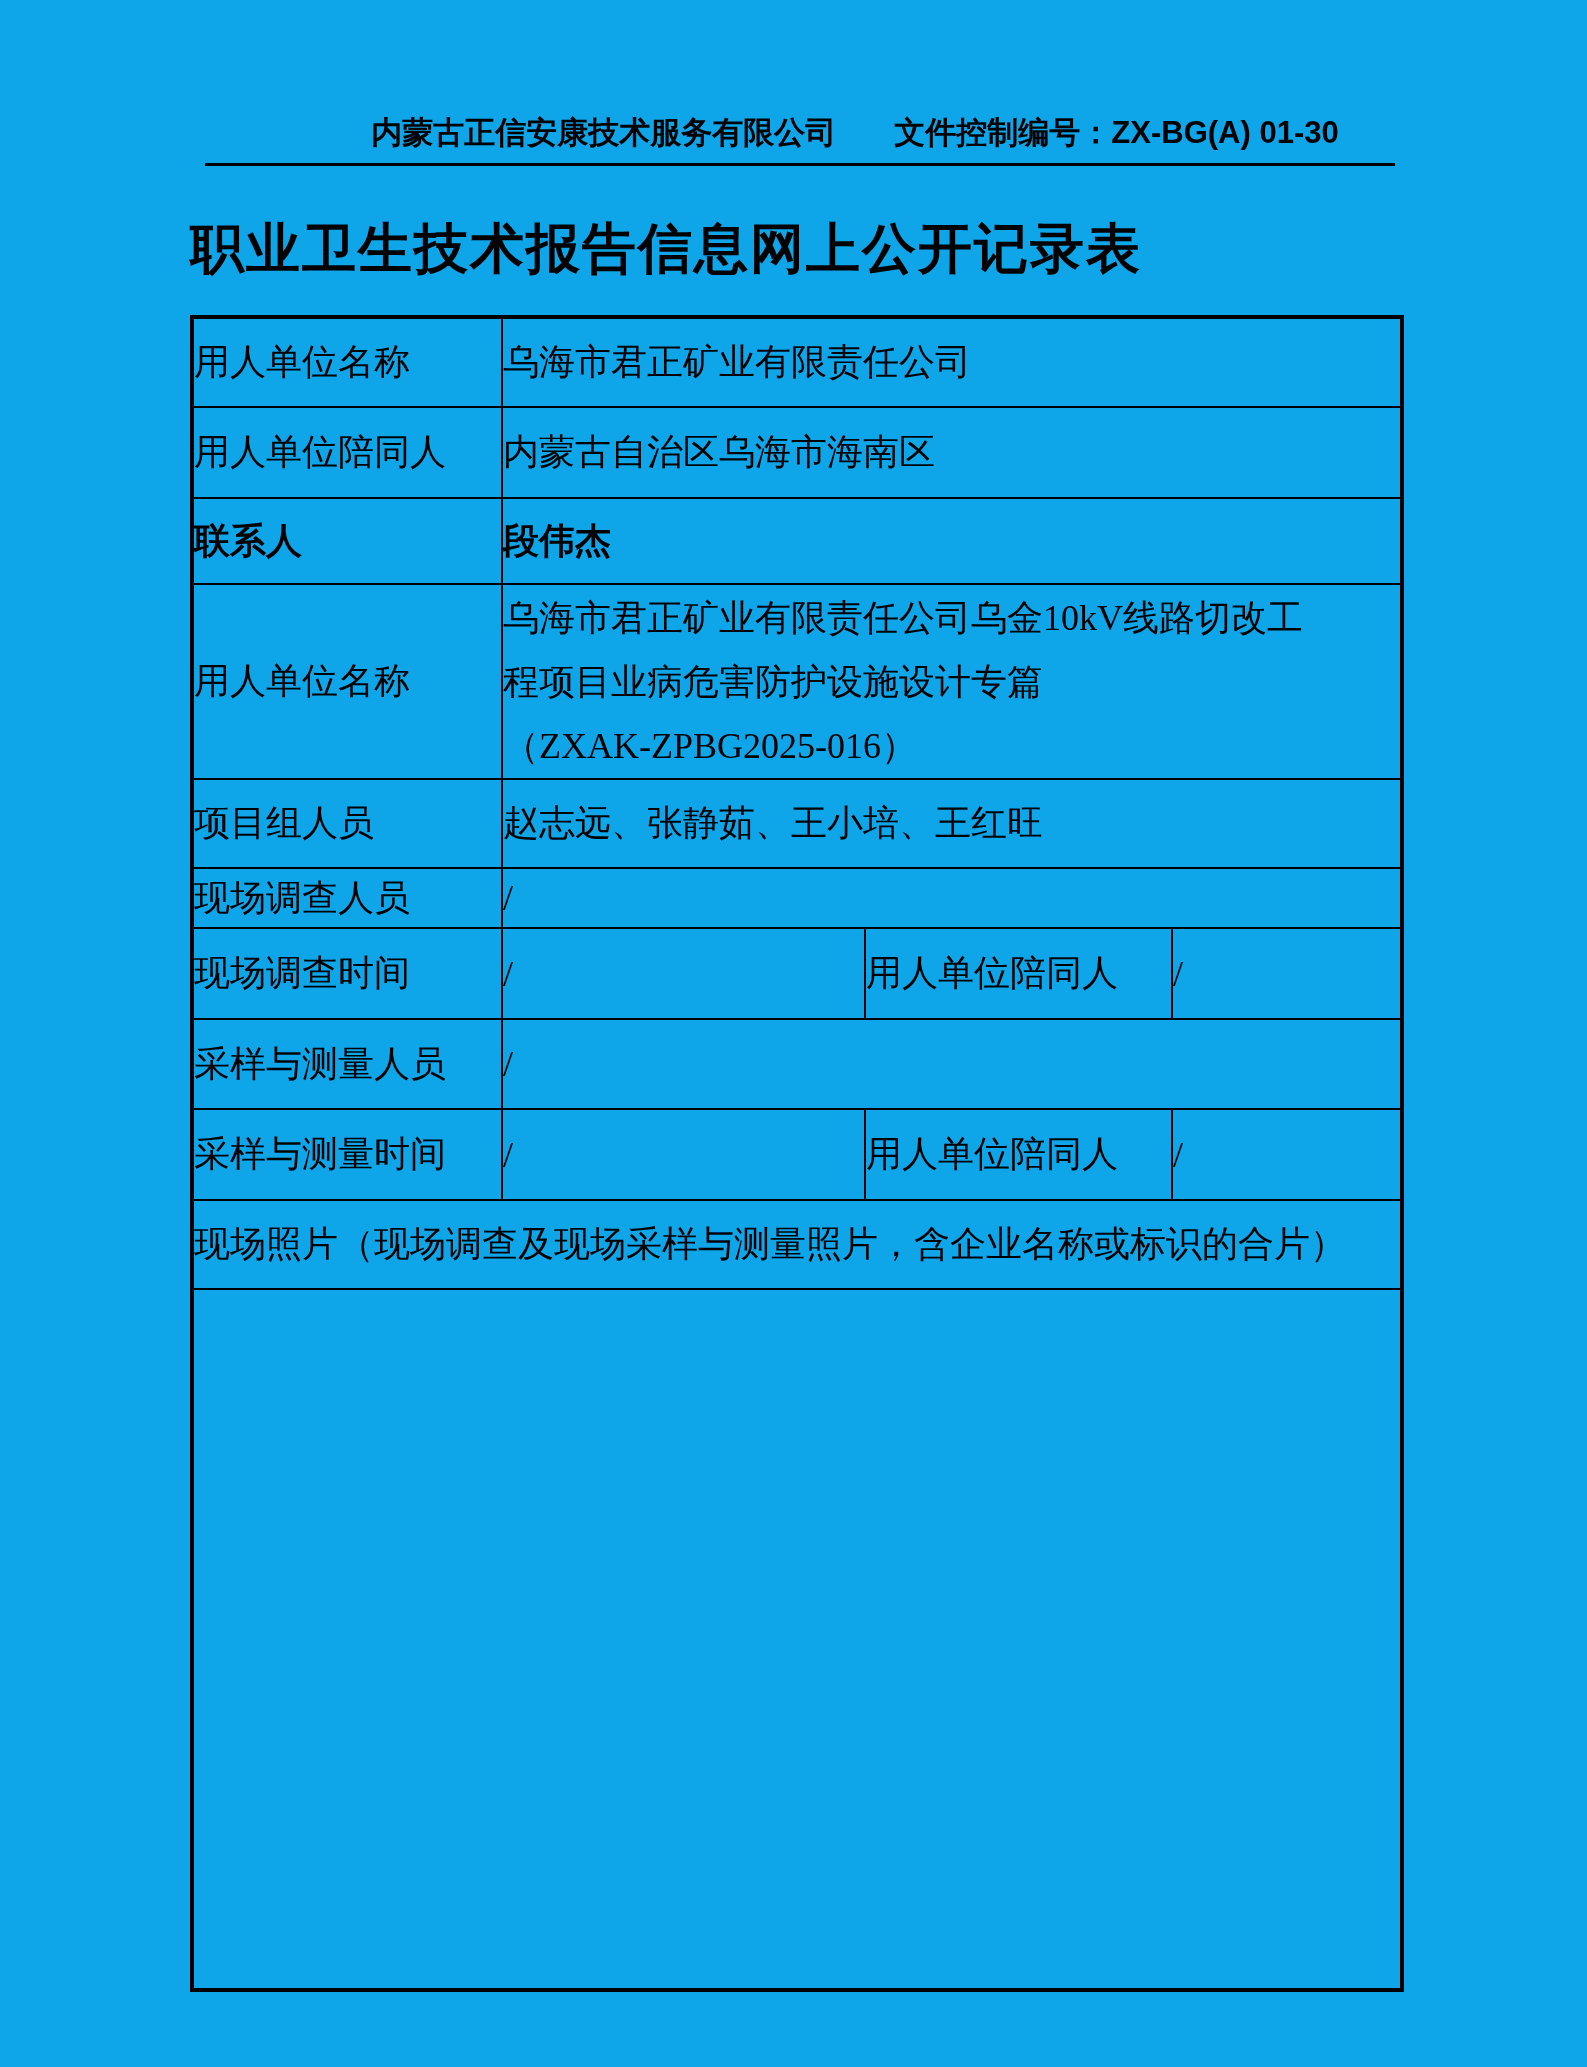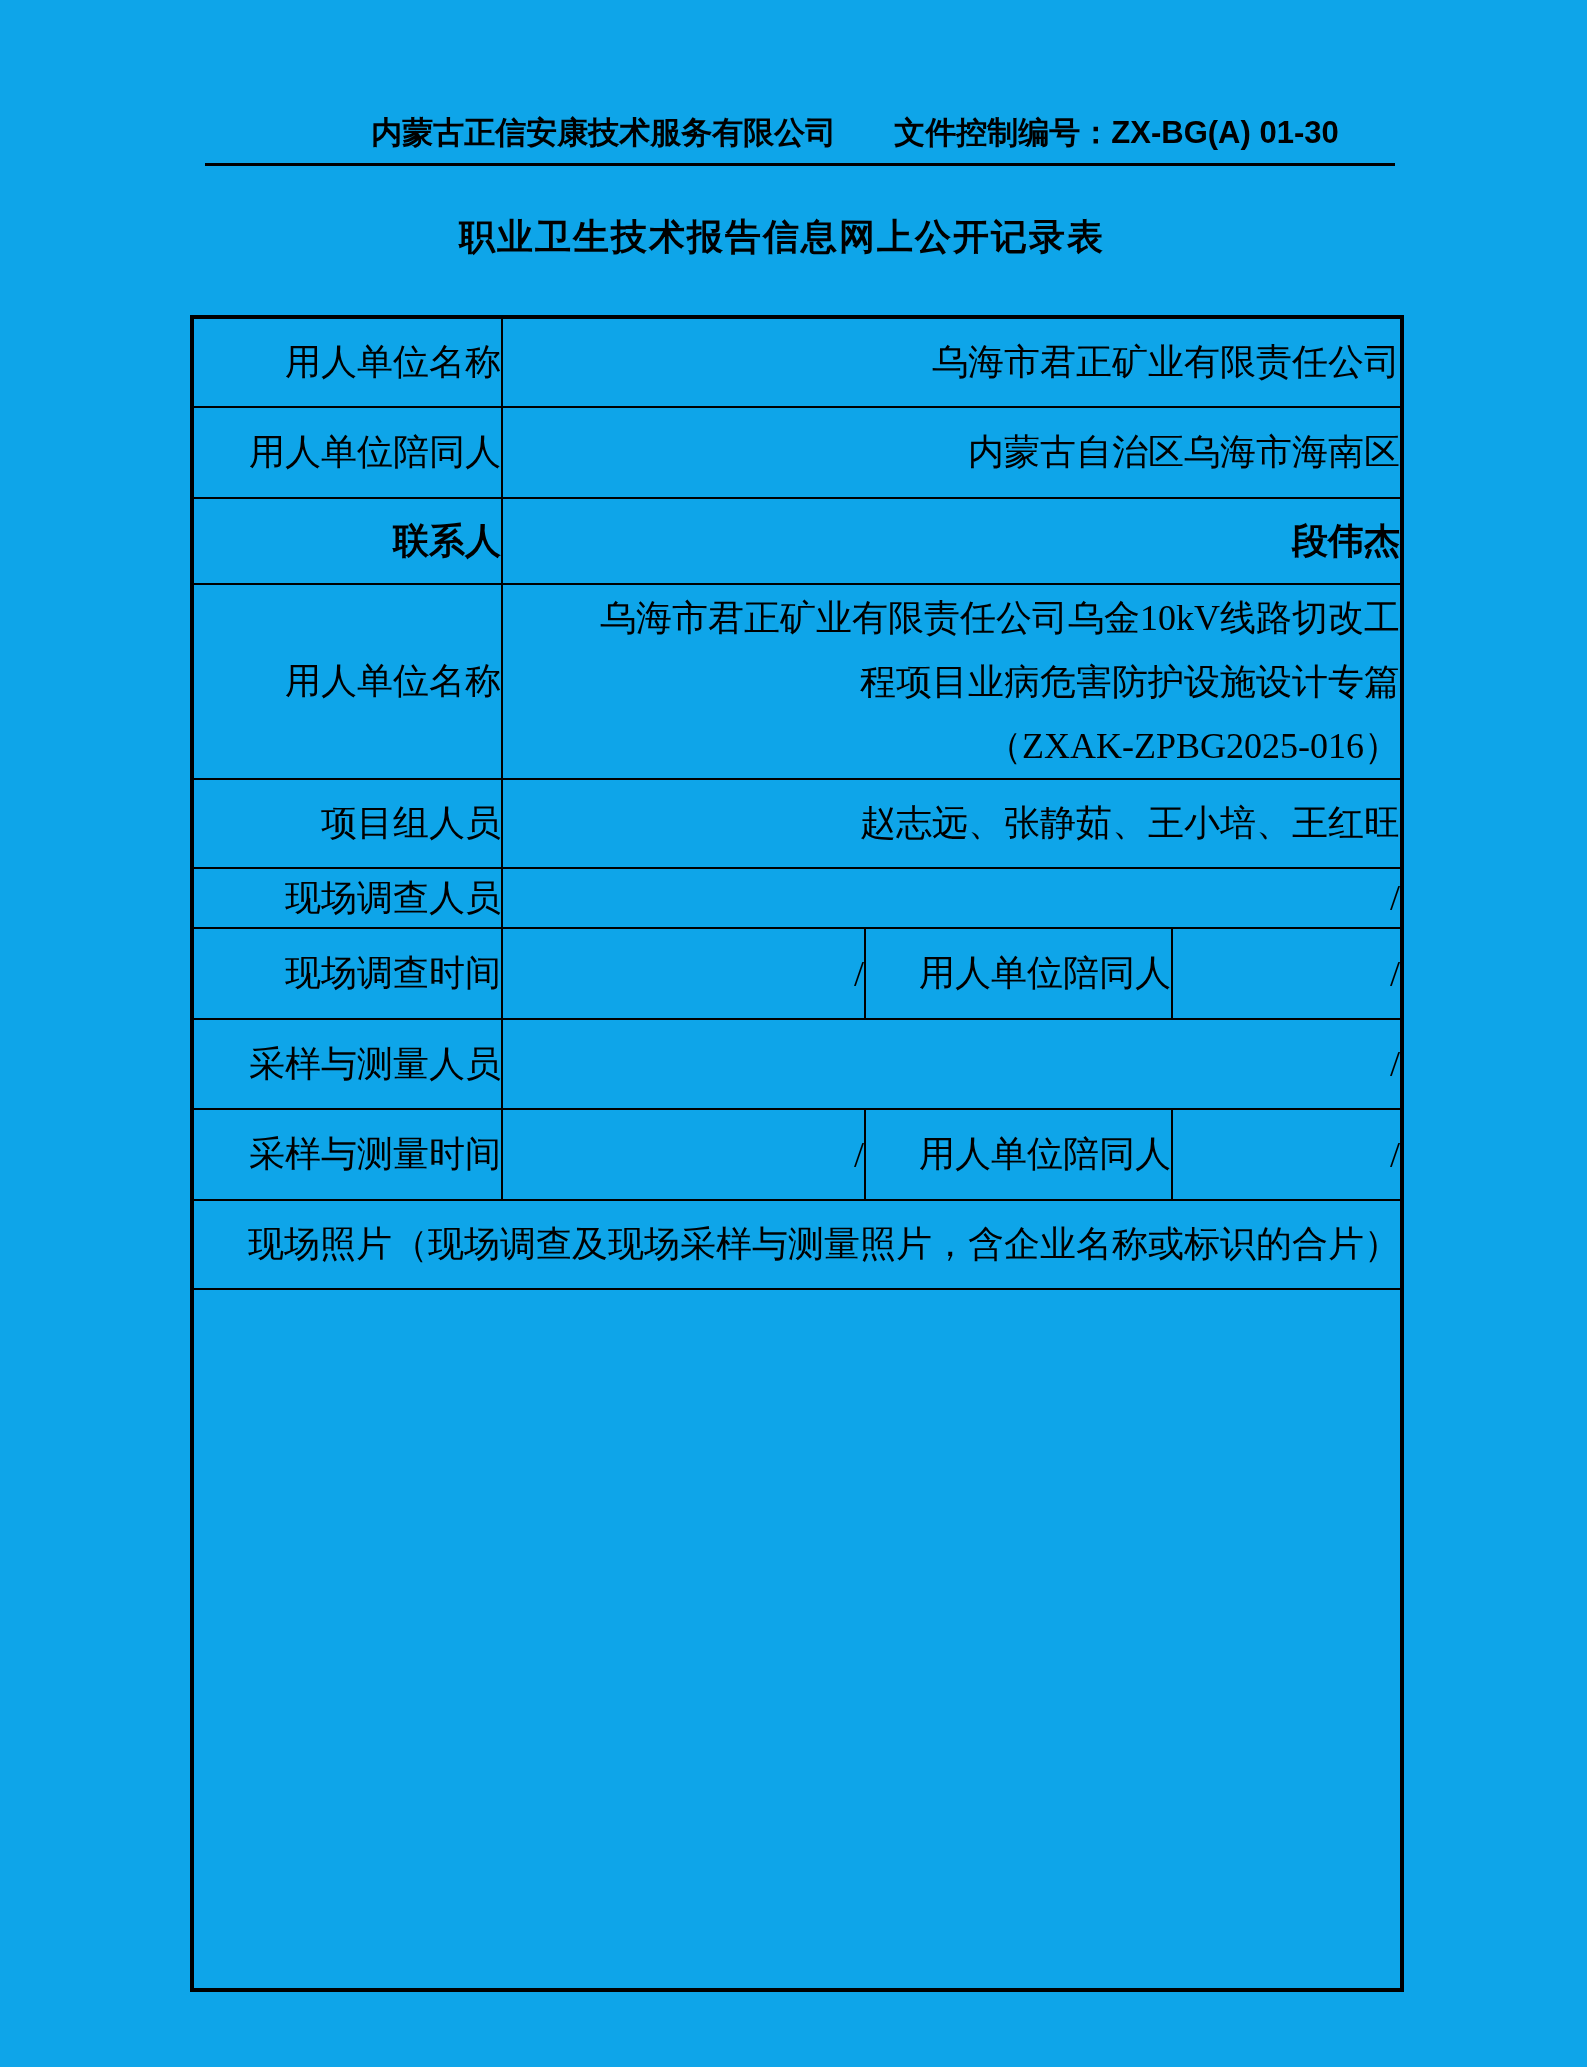--- a/index.html
+++ b/index.html
@@ -29,41 +29,41 @@
   .header-rule {
     position: absolute;
     left: 205px;
     top: 163px;
     width: 1190px;
     height: 3px;
     background: #000;
   }
   .doc-title {
     position: absolute;
-    left: 177px;
+    left: 190px;
     top: 213px;
     width: 1210px;
-    text-align: center;
+    text-align: left;
     font-family: "Liberation Sans", "DejaVu Sans", sans-serif;
     font-weight: bold;
-    font-size: 36px;
+    font-size: 54px;
     letter-spacing: 2px;
     white-space: nowrap;
   }
   table.form {
     position: absolute;
     left: 190px;
     top: 315px;
     width: 1210px;
     border-collapse: collapse;
     table-layout: fixed;
   }
   table.form td {
     border: 2px solid #000;
-    text-align: right;
+    text-align: left;
     vertical-align: middle;
     font-size: 36px;
     padding: 0;
     overflow: hidden;
   }
   table.form { border: 4px solid #000; }
   td.lbl { letter-spacing: 0px; }
   tr.r1  td { height: 87px; }
   tr.r2  td { height: 89px; }
   tr.r3  td { height: 84px; font-weight: bold; }

